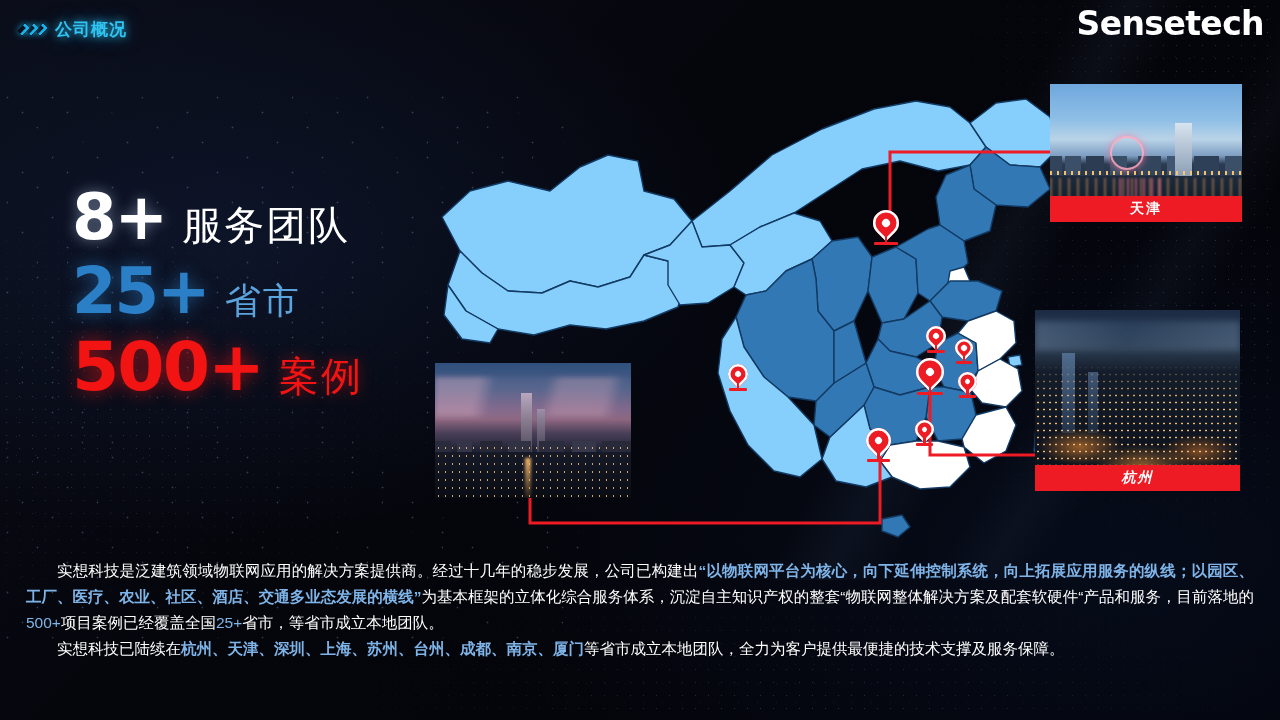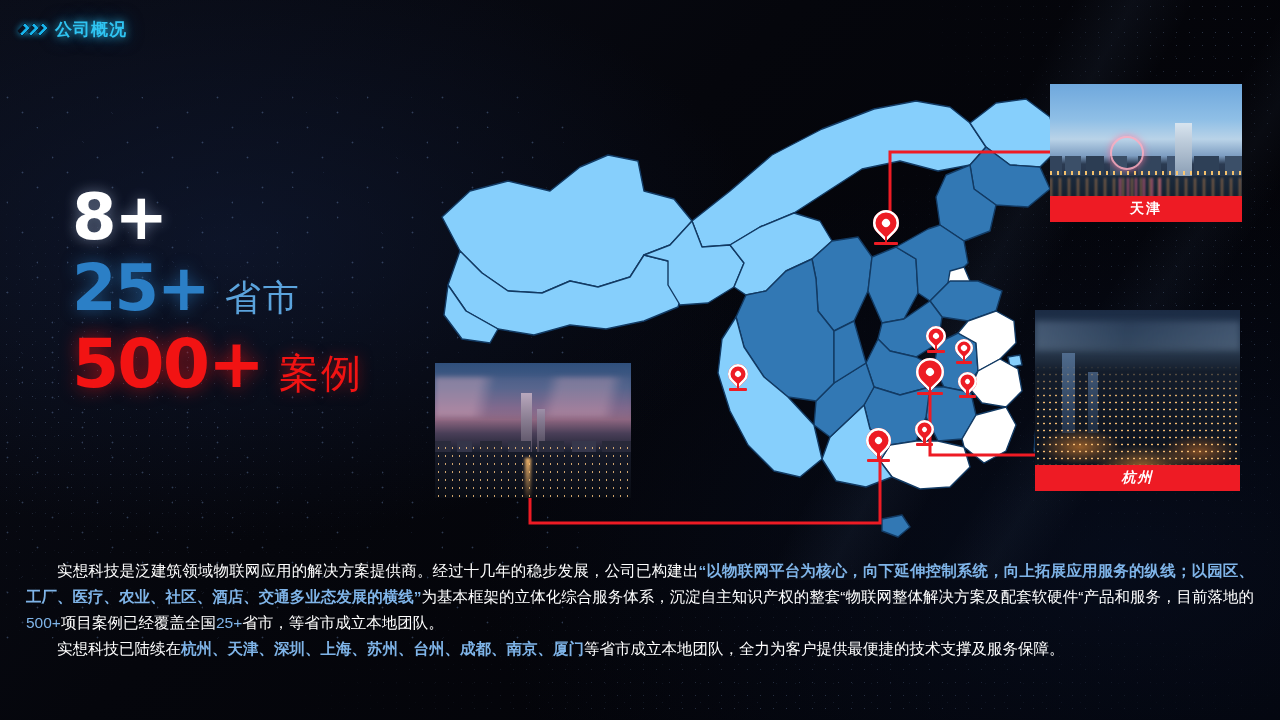--- a/index.html
+++ b/index.html
@@ -262,25 +262,27 @@
 
 <div id="header-bar">
   <div id="breadcrumb">
     <span class="chev">
       <span></span>
         <span></span>
         <span></span>
     </span>
     <span id="section-title">公司概况</span>
   </div>
+  <div id="brand-logo">Sensetech</div>
 </div>
 
 <div id="stats">
   <div class="stat-row" id="stat0">
     <span class="stat-num">8+</span>
+    <span class="stat-lbl">服务团队</span>
   </div>
   <div class="stat-row" id="stat1">
     <span class="stat-num">25+</span>
     <span class="stat-lbl">省市</span>
   </div>
   <div class="stat-row" id="stat2">
     <span class="stat-num">500+</span>
     <span class="stat-lbl">案例</span>
   </div>
 </div>

